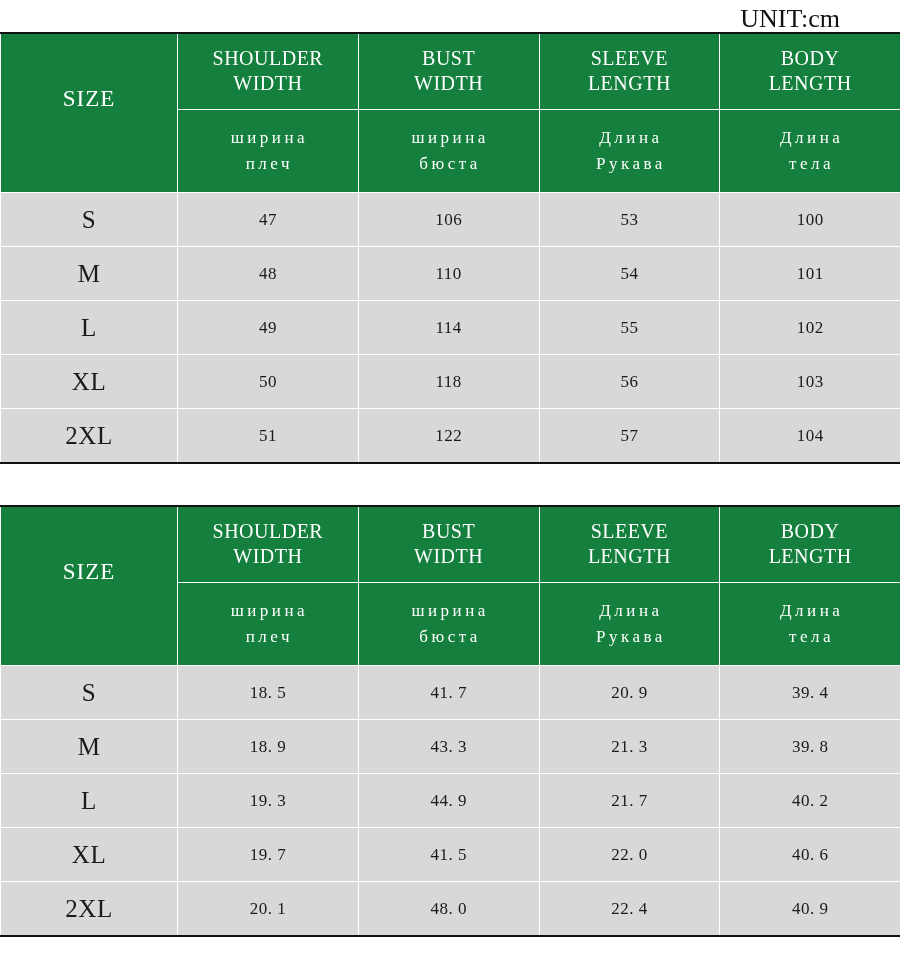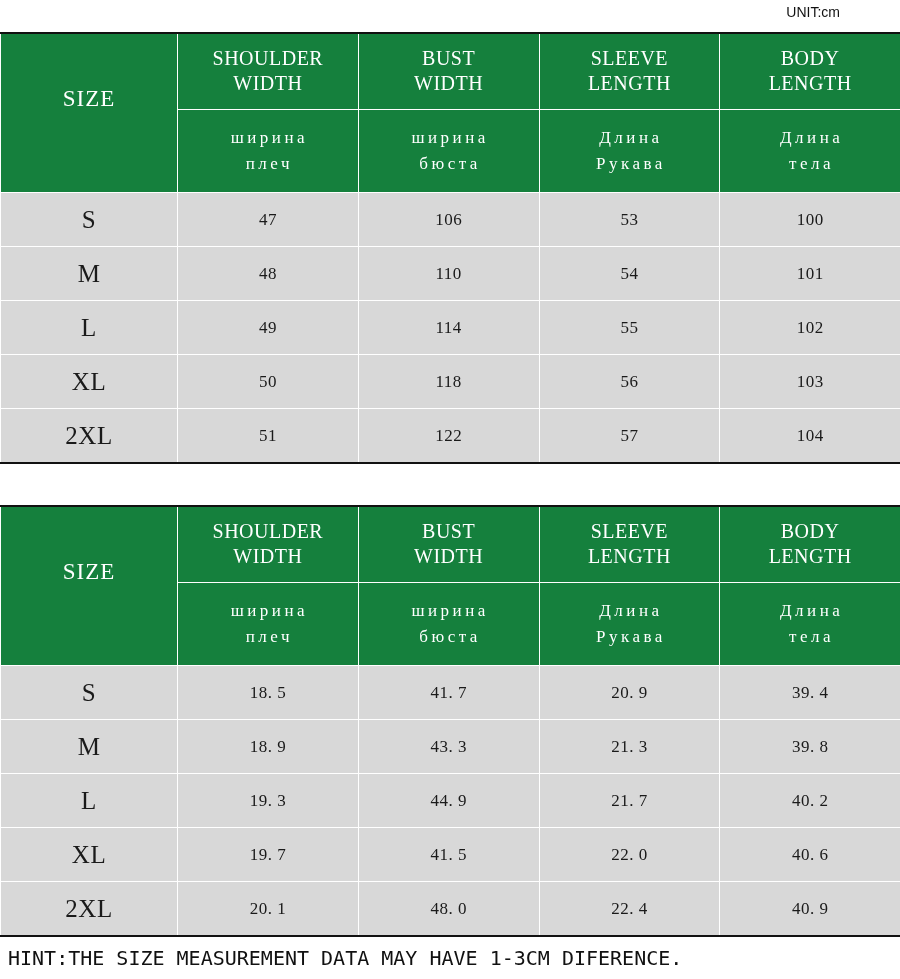--- a/index.html
+++ b/index.html
@@ -9,22 +9,22 @@
     font-family:"Liberation Serif", serif;
     color:#1a1a1a;
     overflow:hidden;
   }
   .page{position:relative;width:900px;height:979px;}
 
   
   .unit-caption{
     position:absolute;
     right:60px;
-    font-family:Liberation Sans, sans-serif;
-    font-size:14px;
+    font-family:Liberation Serif, serif;
+    font-size:26px;
     letter-spacing:0px;
     color:#111;
     white-space:nowrap;
     text-align:right;
   }
   #unit-cm{top:4px;}
   #unit-inch{top:476px;margin-top:44px;}
 
   
   .size-table{
@@ -274,15 +274,14 @@
       <tr>
         <td class="size-cell">2XL</td>
         <td>20. 1</td>
         <td>48. 0</td>
         <td>22. 4</td>
         <td>40. 9</td>
       </tr>
     </tbody>
   </table>
 
-  <div class="hint">HINT:THE SIZE MEASUREMENT DATA MAY HAVE 1-3CM DIFERENCE.</div>
 
 </div>
 
 </body></html>

